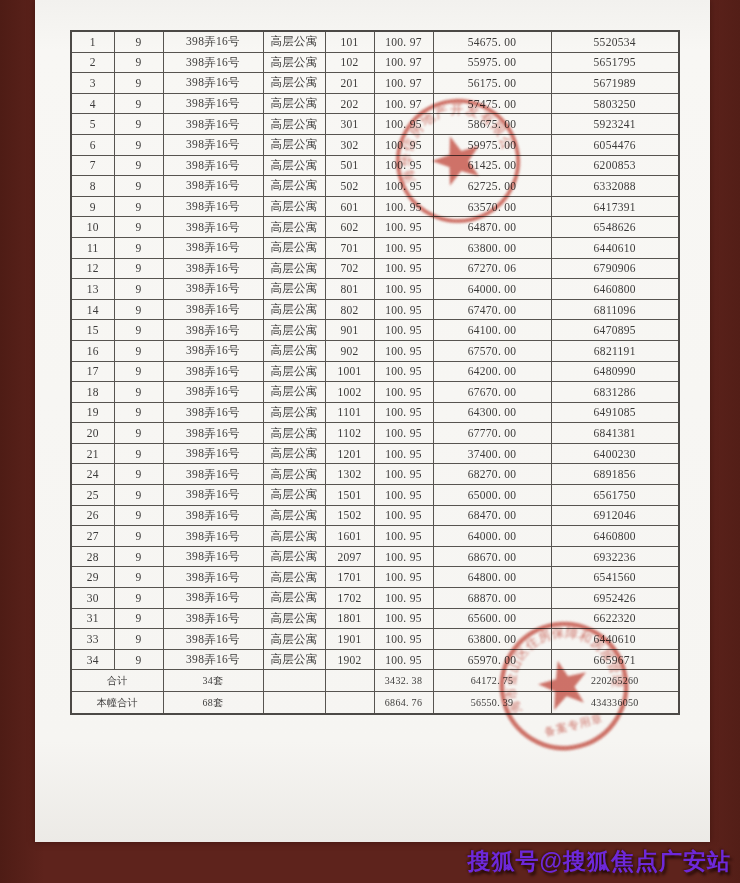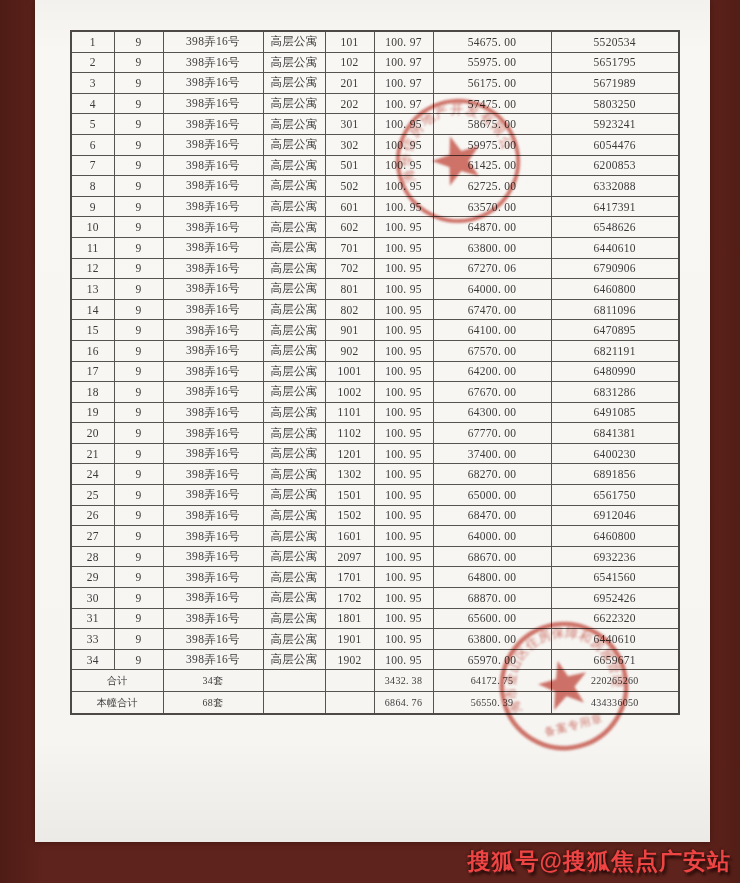--- a/index.html
+++ b/index.html
@@ -37,21 +37,21 @@
     position: absolute;
     filter: blur(1.1px);
     opacity: 0.78;
     mix-blend-mode: multiply;
     pointer-events: none;
   }
   .watermark {
     position: absolute; top: 846px; right: 9px;
     font-family: "Liberation Sans", "DejaVu Sans", sans-serif;
     font-weight: bold; font-size: 23px; letter-spacing: 1px;
-    color: #ef4444;
+    color: #6d28d9;
     text-shadow: 2px 3px 3px rgba(25,5,3,0.85), -1px -1px 2px rgba(25,5,3,0.4);
   }
 </style>
 </head>
 <body>
 
 <div class="paper">
   <table class="price-table">
     <colgroup>
       <col style="width:43px">

